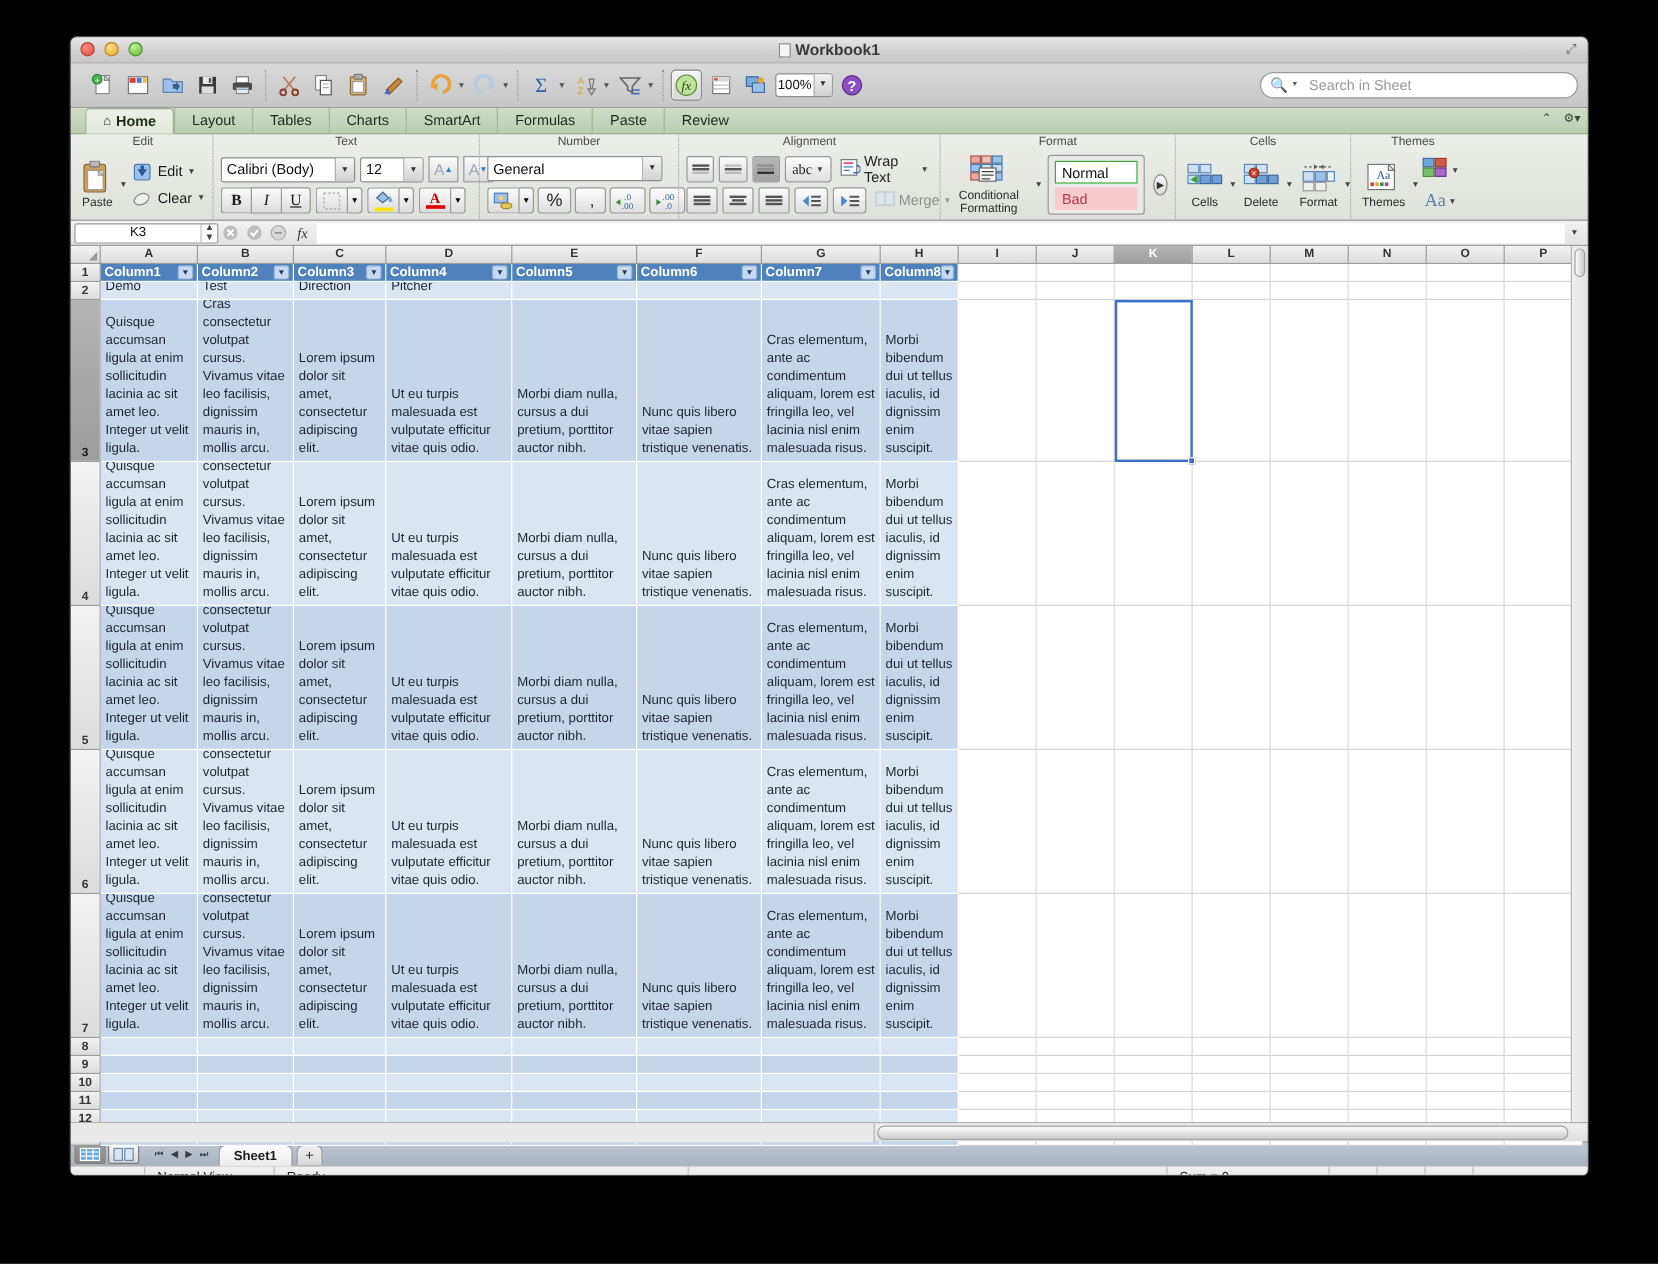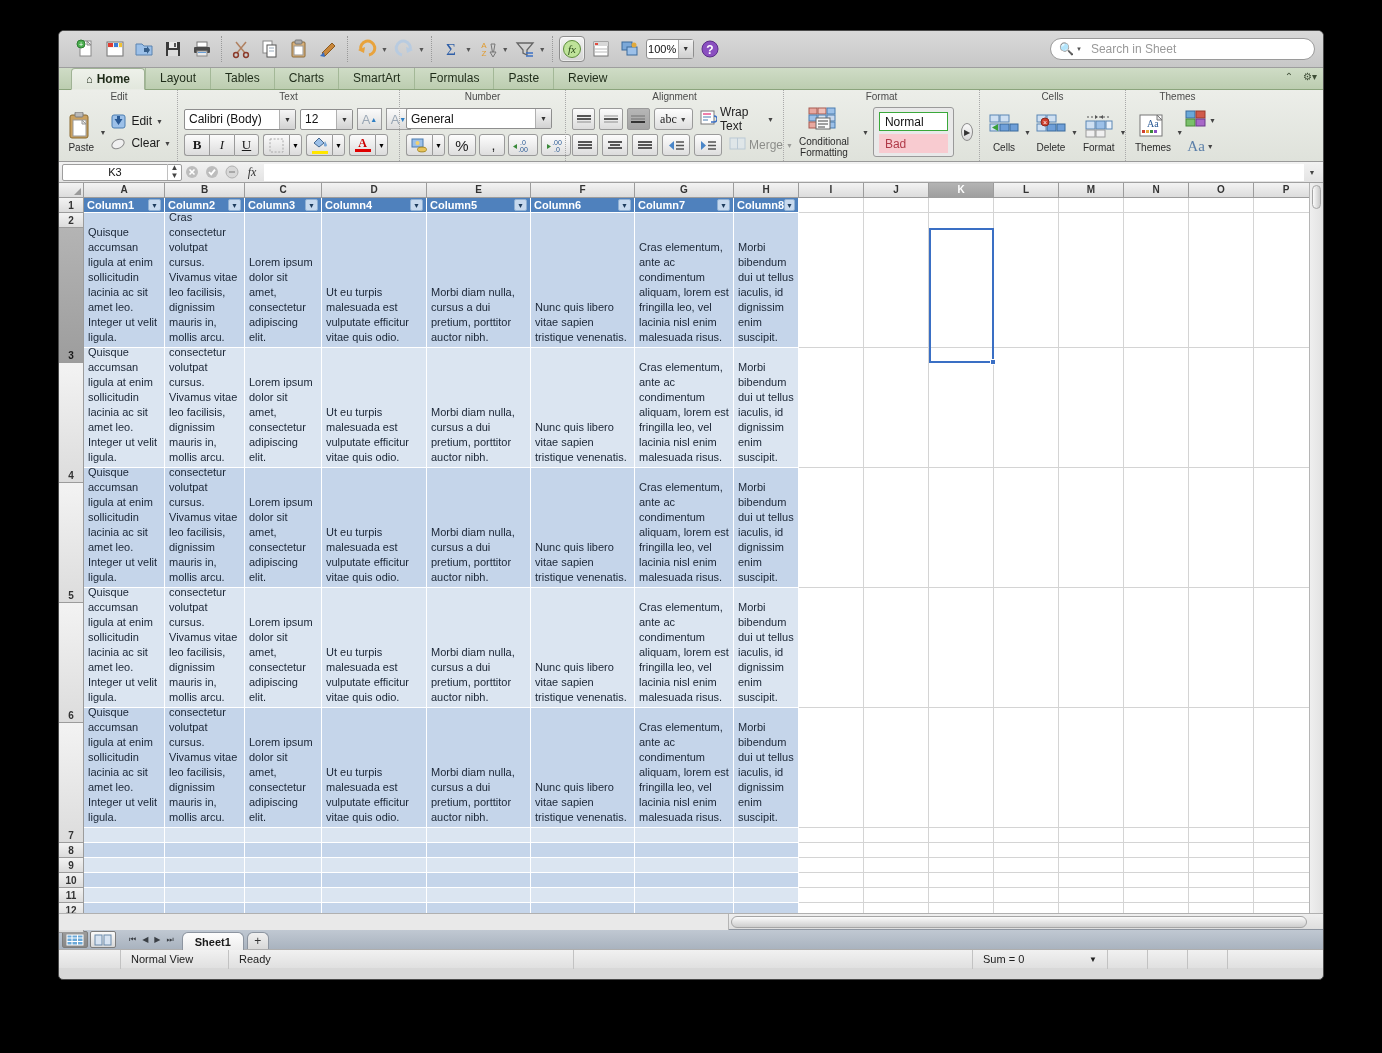--- a/index.html
+++ b/index.html
@@ -404,20 +404,32 @@
   }
   .sb-seg { height: 19px; display: flex; align-items: center; padding: 0 10px; border-right: 1px solid #c2c2c2; }
   #sb-sum { width: 135px; justify-content: space-between; }
   .sb-blank { width: 40px; height: 19px; border-right: 1px solid #c2c2c2; }
 </style>
 </head>
 <body>
 
 <div id="window">
 
+  <div id="titlebar">
+    <div id="traffic">
+      <div class="tl red"></div>
+      <div class="tl yellow"></div>
+      <div class="tl green"></div>
+    </div>
+    <div id="win-title">
+      <span class="doc-ico"></span>
+      <span>Workbook1</span>
+    </div>
+    <div id="fullscreen-ico">⤢</div>
+  </div>
 
   <div id="toolbar">
     <div class="tb-group">
       <div class="tb-btn">
         <svg width="20" height="20" viewBox="0 0 20 20">
             <rect x="4" y="2" width="11" height="15" fill="#fff" stroke="#888"></rect>
             <polygon points="11,2 15,6 11,6" fill="#ddd" stroke="#888"></polygon>
             <circle cx="5" cy="5" r="4" fill="#4caf50" stroke="#2e7d32"></circle>
             <text x="5" y="8" font-size="7" fill="#fff" text-anchor="middle">+</text>
           </svg>
@@ -1058,20 +1070,38 @@
             </div>
             <div class="gcell empty" style="width: 65px; height: 15px;"></div>
             <div class="gcell empty" style="width: 65px; height: 15px;"></div>
             <div class="gcell empty" style="width: 65px; height: 15px;"></div>
             <div class="gcell empty" style="width: 65px; height: 15px;"></div>
             <div class="gcell empty" style="width: 65px; height: 15px;"></div>
             <div class="gcell empty" style="width: 65px; height: 15px;"></div>
             <div class="gcell empty" style="width: 65px; height: 15px;"></div>
             <div class="gcell empty" style="width: 65px; height: 15px;"></div>
           </div>
+          <div class="grow" style="height: 15px;">
+            <div class="gcell tbl band0" style="width: 81px; height: 15px; display: flex; align-items: flex-end;">Demo</div>
+            <div class="gcell tbl band0" style="width: 80px; height: 15px; display: flex; align-items: flex-end;">Test</div>
+            <div class="gcell tbl band0" style="width: 77px; height: 15px; display: flex; align-items: flex-end;">Direction</div>
+            <div class="gcell tbl band0" style="width: 105px; height: 15px; display: flex; align-items: flex-end;">Pitcher</div>
+            <div class="gcell tbl band0" style="width: 104px; height: 15px;"></div>
+            <div class="gcell tbl band0" style="width: 104px; height: 15px;"></div>
+            <div class="gcell tbl band0" style="width: 99px; height: 15px;"></div>
+            <div class="gcell tbl band0" style="width: 65px; height: 15px;"></div>
+            <div class="gcell empty" style="width: 65px; height: 15px;"></div>
+            <div class="gcell empty" style="width: 65px; height: 15px;"></div>
+            <div class="gcell empty" style="width: 65px; height: 15px;"></div>
+            <div class="gcell empty" style="width: 65px; height: 15px;"></div>
+            <div class="gcell empty" style="width: 65px; height: 15px;"></div>
+            <div class="gcell empty" style="width: 65px; height: 15px;"></div>
+            <div class="gcell empty" style="width: 65px; height: 15px;"></div>
+            <div class="gcell empty" style="width: 65px; height: 15px;"></div>
+          </div>
           <div class="grow" style="height: 135px;">
             <div class="gcell tbl band1" style="width: 81px; height: 135px; display: flex; align-items: flex-end;">Quisque accumsan ligula at enim sollicitudin lacinia ac sit amet leo. Integer ut velit ligula.</div>
             <div class="gcell tbl band1" style="width: 80px; height: 135px; display: flex; align-items: flex-end;">Cras consectetur volutpat cursus. Vivamus vitae leo facilisis, dignissim mauris in, mollis arcu.</div>
             <div class="gcell tbl band1" style="width: 77px; height: 135px; display: flex; align-items: flex-end;">Lorem ipsum dolor sit amet, consectetur adipiscing elit.</div>
             <div class="gcell tbl band1" style="width: 105px; height: 135px; display: flex; align-items: flex-end;">Ut eu turpis malesuada est vulputate efficitur vitae quis odio.</div>
             <div class="gcell tbl band1" style="width: 104px; height: 135px; display: flex; align-items: flex-end;">Morbi diam nulla, cursus a dui pretium, porttitor auctor nibh.</div>
             <div class="gcell tbl band1" style="width: 104px; height: 135px; display: flex; align-items: flex-end;">Nunc quis libero vitae sapien tristique venenatis.</div>
             <div class="gcell tbl band1" style="width: 99px; height: 135px; display: flex; align-items: flex-end;">Cras elementum, ante ac condimentum aliquam, lorem est fringilla leo, vel lacinia nisl enim malesuada risus.</div>
             <div class="gcell tbl band1" style="width: 65px; height: 135px; display: flex; align-items: flex-end;">Morbi bibendum dui ut tellus iaculis, id dignissim enim suscipit.</div>
             <div class="gcell empty" style="width: 65px; height: 135px;"></div>

